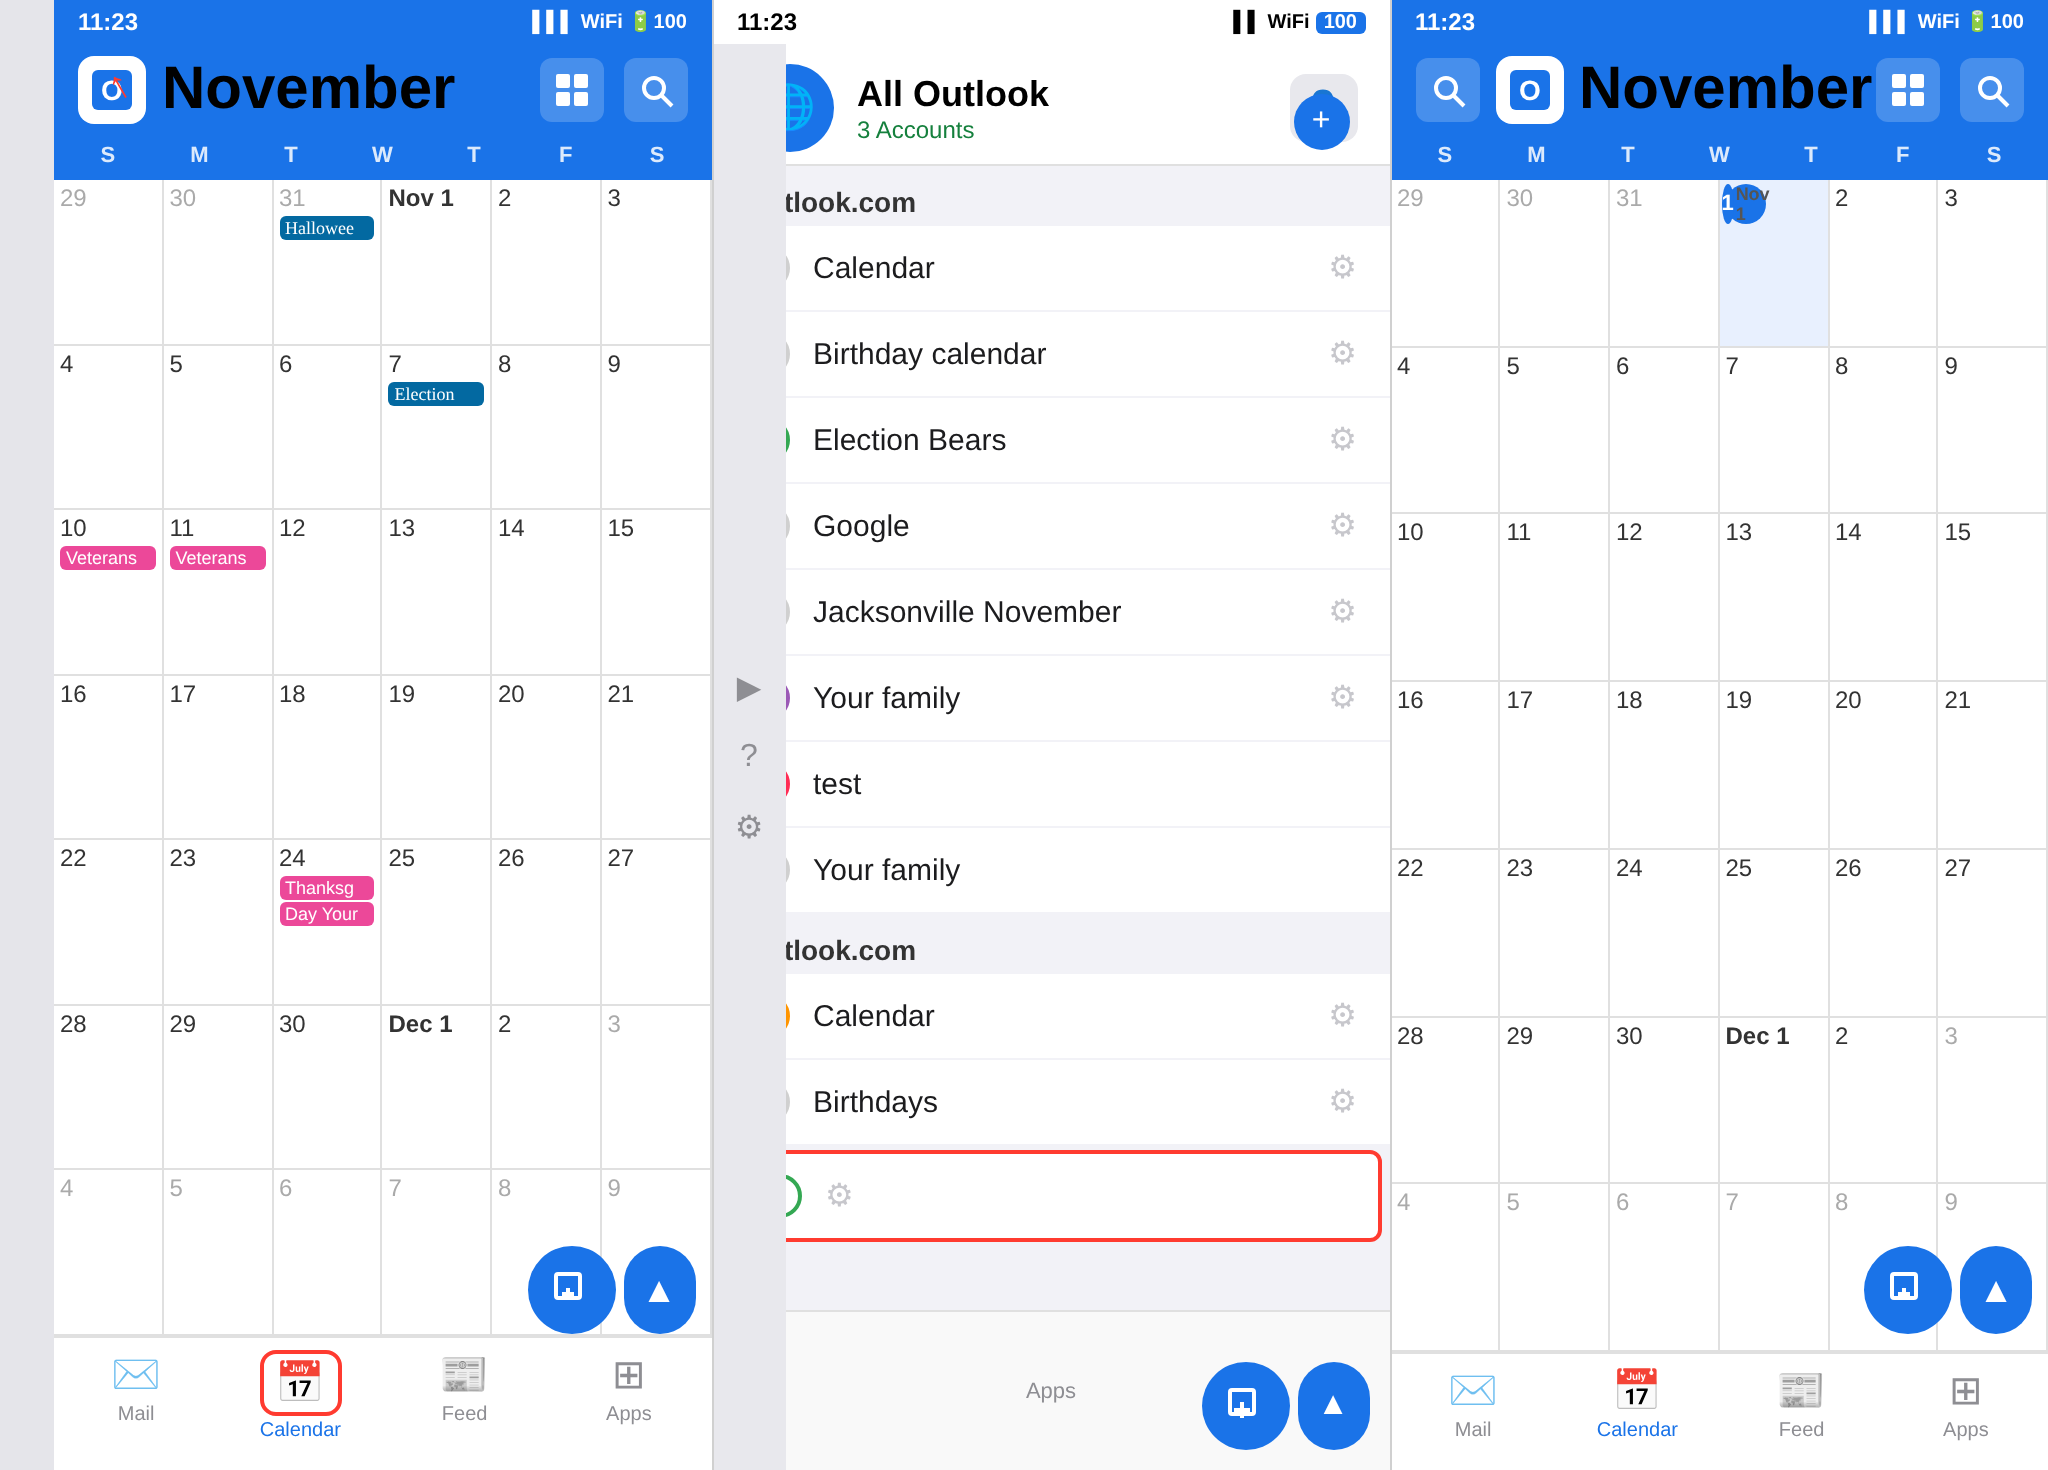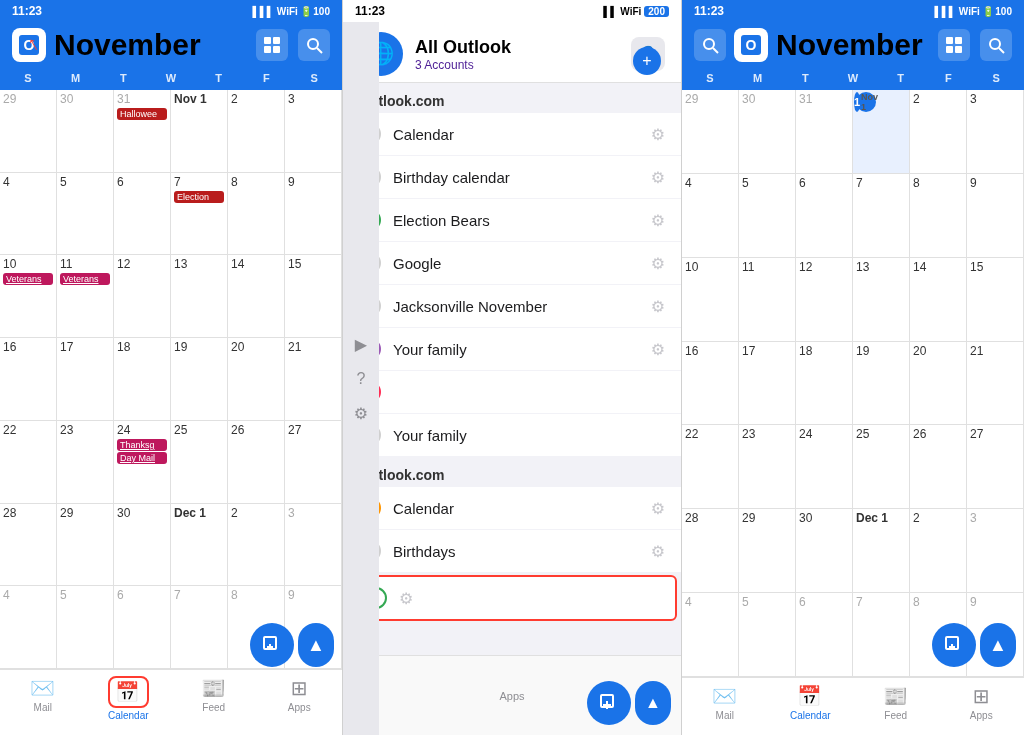--- a/index.html
+++ b/index.html
@@ -11,20 +11,21 @@
       align-items: center;
       width: 1024px;
       height: 735px;
       overflow: hidden;
     }
     .screens-container {
       display: flex;
       width: 1024px;
       height: 735px;
       gap: 0;
+      padding-left: 27px;
     }
     .screen {
       flex: 1;
       background: #fff;
       display: flex;
       flex-direction: column;
       overflow: hidden;
       position: relative;
     }
     
@@ -147,22 +148,22 @@
       font-size: 9px;
       padding: 1px 3px;
       border-radius: 3px;
       color: white;
       margin-bottom: 1px;
       white-space: nowrap;
       overflow: hidden;
       text-overflow: ellipsis;
       font-weight: 500;
     }
-    .event-green { background: #b91c1c; }
-    .event-blue { background: #be185d; text-decoration: underline; }
+    .event-green { background: #0369a1; font-family: Liberation Serif, serif; }
+    .event-blue { background: #ec4899; }
     
     .bottom-nav {
       display: flex;
       border-top: 0.5px solid #e0e0e0;
       padding: 6px 0 14px;
       background: #fff;
     }
     .nav-item {
       flex: 1;
       display: flex;
@@ -250,21 +251,21 @@
       justify-content: center;
       color: white;
       font-size: 22px;
     }
     .accounts-title {
       font-size: 18px;
       font-weight: 600;
     }
     .accounts-subtitle {
       font-size: 12px;
-      color: #4c1d95;
+      color: #15803d;
     }
     .calendar-list {
       flex: 1;
       overflow-y: auto;
       background: #f2f2f7;
     }
     .section-label {
       font-size: 14px;
       font-weight: 600;
       color: #333;
@@ -483,21 +484,21 @@
         </div>
       <div class="cal-cell">
           <div class="day-num">22</div>
         </div>
       <div class="cal-cell">
           <div class="day-num">23</div>
         </div>
       <div class="cal-cell">
           <div class="day-num">24</div>
           <div class="event-chip event-blue">Thanksg</div>
-          <div class="event-chip event-blue">Day Mail</div>
+          <div class="event-chip event-blue">Day Your</div>
         </div>
       <div class="cal-cell">
           <div class="day-num">25</div>
         </div>
 
       <div class="cal-cell">
           <div class="day-num">26</div>
         </div>
       <div class="cal-cell">
           <div class="day-num">27</div>
@@ -574,21 +575,21 @@
     </div>
   </div>
 
   <div class="middle-panel" style="position:relative;">
 
     <div class="middle-status">
       <span>11:23</span>
       <div class="status-icons">
         <span>▌▌</span>
         <span>WiFi</span>
-        <div style="background:#1a73e8; color:white; font-size:10px; padding:0 4px; border-radius:3px;">200</div>
+        <div style="background:#1a73e8; color:white; font-size:10px; padding:0 4px; border-radius:3px;">100</div>
       </div>
     </div>
 
     <div class="accounts-header">
       <div class="globe-icon-circle">🌐</div>
       <div>
         <div class="accounts-title">All Outlook</div>
         <div class="accounts-subtitle">3 Accounts</div>
       </div>
       <div style="position:relative; margin-left:auto;">
@@ -625,20 +626,21 @@
         <span class="cal-list-name">Jacksonville November</span>
         <span class="gear-icon">⚙</span>
       </div>
       <div class="cal-list-item">
         <div class="circle-check purple"></div>
         <span class="cal-list-name">Your family</span>
         <span class="gear-icon">⚙</span>
       </div>
       <div class="cal-list-item">
         <div class="circle-check pink"></div>
+        <span class="cal-list-name">test</span>
       </div>
       <div class="cal-list-item">
         <div class="circle-check"></div>
         <span class="cal-list-name">Your family</span>
       </div>
 
       <div class="section-label">Outlook.com</div>
       <div class="cal-list-item">
         <div class="circle-check orange-filled">✓</div>
         <span class="cal-list-name">Calendar</span>

